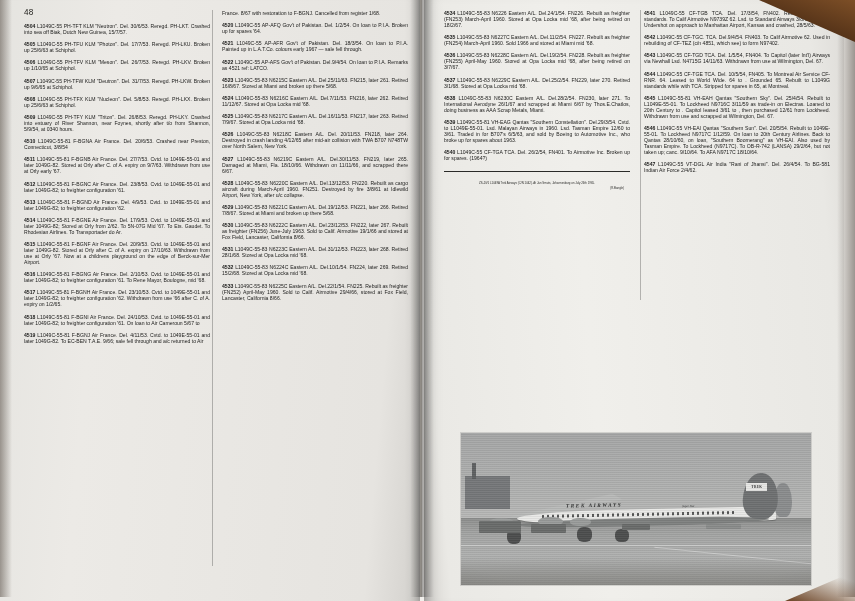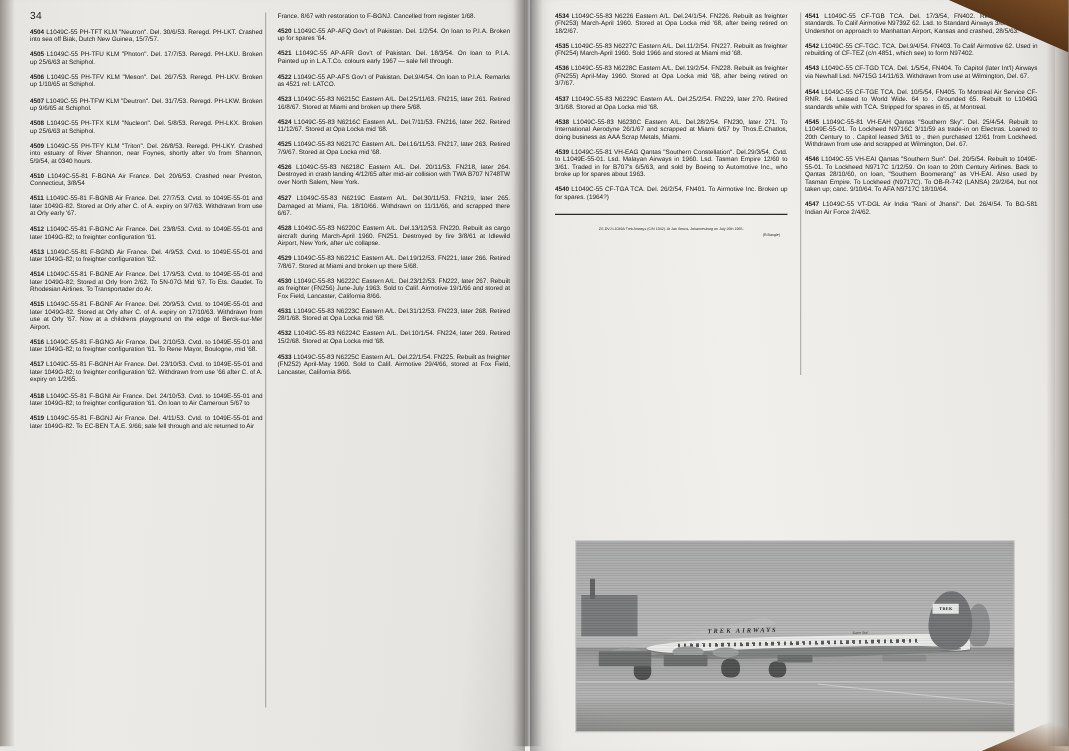--- a/index.html
+++ b/index.html
@@ -173,21 +173,21 @@
 <body>
 
 <div id="scene">
   <div class="desk"></div>
 
   <div class="book">
 
     <div class="page page-left">
 
       <div class="col c1">
-        <div class="folio">34</div>
+        <div class="folio">48</div>
 
         <p class="entry"><span class="cn">4504</span> <span>L1049C-55 PH-TFT KLM "Neutron". Del. 30/6/53. Reregd. PH-LKT. Crashed into sea off Biak, Dutch New Guinea, 15/7/57.</span></p>
         <p class="entry"><span class="cn">4505</span> <span>L1049C-55 PH-TFU KLM "Photon". Del. 17/7/53. Reregd. PH-LKU. Broken up 25/6/63 at Schiphol.</span></p>
         <p class="entry"><span class="cn">4506</span> <span>L1049C-55 PH-TFV KLM "Meson". Del. 26/7/53. Reregd. PH-LKV. Broken up 1/10/65 at Schiphol.</span></p>
         <p class="entry"><span class="cn">4507</span> <span>L1049C-55 PH-TFW KLM "Deutron". Del. 31/7/53. Reregd. PH-LKW. Broken up 9/6/65 at Schiphol.</span></p>
         <p class="entry"><span class="cn">4508</span> <span>L1049C-55 PH-TFX KLM "Nucleon". Del. 5/8/53. Reregd. PH-LKX. Broken up 25/6/63 at Schiphol.</span></p>
         <p class="entry"><span class="cn">4509</span> <span>L1049C-55 PH-TFY KLM "Triton". Del. 26/8/53. Reregd. PH-LKY. Crashed into estuary of River Shannon, near Foynes, shortly after t/o from Shannon, 5/9/54, at 0340 hours.</span></p>
         <p class="entry"><span class="cn">4510</span> <span>L1049C-55-81 F-BGNA Air France. Del. 20/6/53. Crashed near Preston, Connecticut, 3/8/54</span></p>
         <p class="entry"><span class="cn">4511</span> <span>L1049C-55-81 F-BGNB Air France. Del. 27/7/53. Cvtd. to 1049E-55-01 and later 1049G-82. Stored at Orly after C. of A. expiry on 9/7/63. Withdrawn from use at Orly early '67.</span></p>
         <p class="entry"><span class="cn">4512</span> <span>L1049C-55-81 F-BGNC Air France. Del. 23/8/53. Cvtd. to 1049E-55-01 and later 1049G-82; to freighter configuration '61.</span></p>

